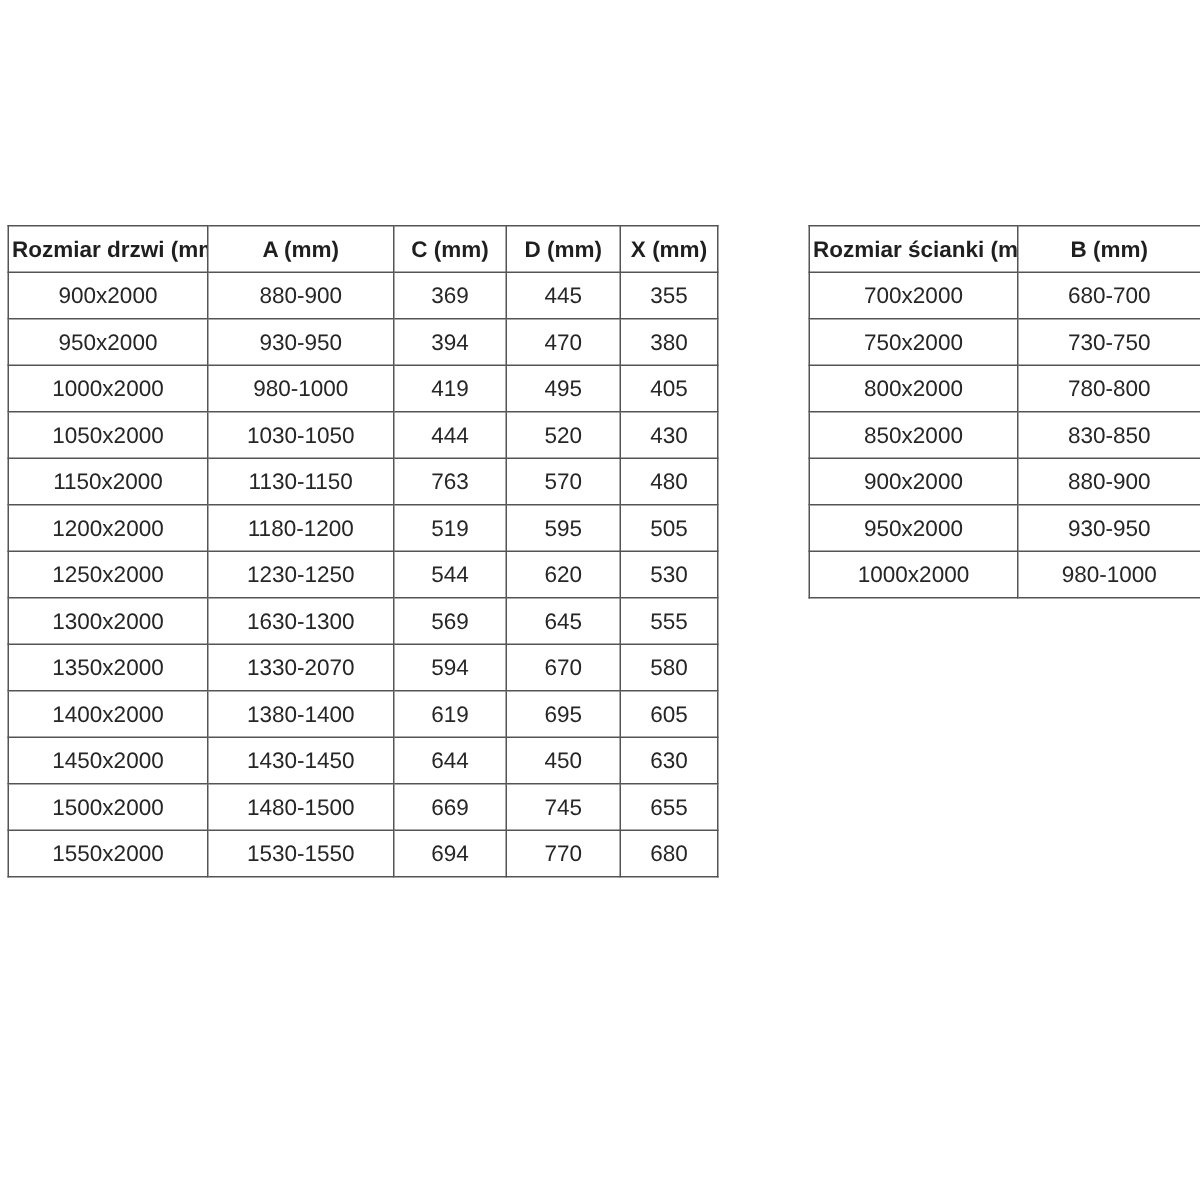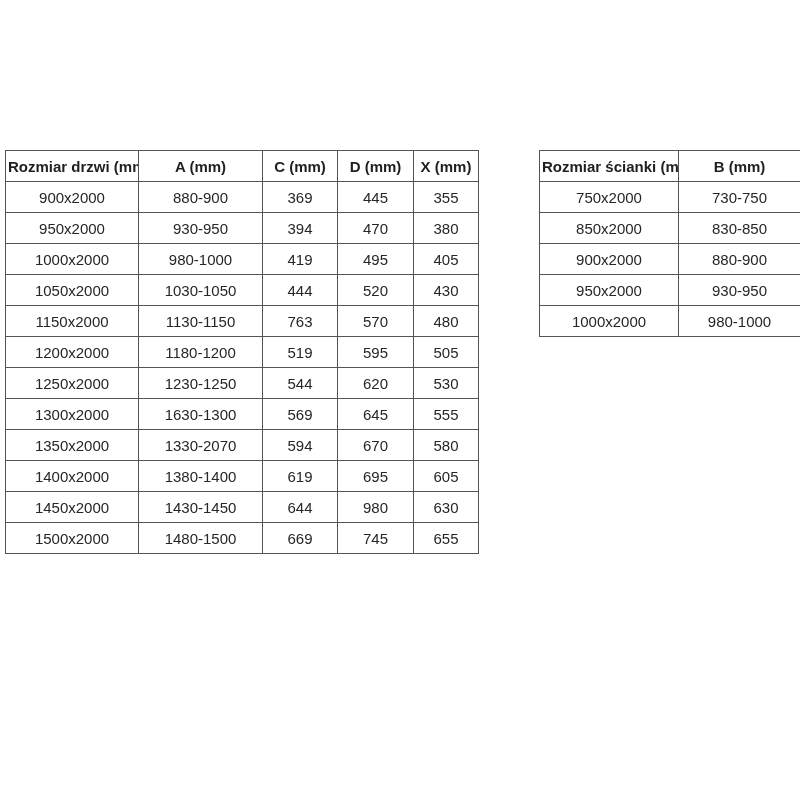--- a/index.html
+++ b/index.html
@@ -149,50 +149,65 @@
           <td>1400x2000</td>
           <td>1380-1400</td>
           <td>619</td>
           <td>695</td>
           <td>605</td>
         </tr>
         <tr>
           <td>1450x2000</td>
           <td>1430-1450</td>
           <td>644</td>
-          <td>980</td>
+          <td>450</td>
           <td>630</td>
         </tr>
         <tr>
           <td>1500x2000</td>
           <td>1480-1500</td>
           <td>669</td>
           <td>745</td>
           <td>655</td>
+        </tr>
+        <tr>
+          <td>1550x2000</td>
+          <td>1530-1550</td>
+          <td>694</td>
+          <td>770</td>
+          <td>680</td>
         </tr>
       </tbody>
   </table>
 
   <table class="spec" id="wall-table">
     <colgroup>
       <col class="c0">
         <col class="c1">
     </colgroup>
     <thead>
       <tr>
           <th>Rozmiar ścianki (mm)</th>
           <th>B (mm)</th>
         </tr>
     </thead>
     <tbody>
         <tr>
+          <td>700x2000</td>
+          <td>680-700</td>
+        </tr>
+        <tr>
           <td>750x2000</td>
           <td>730-750</td>
         </tr>
         <tr>
+          <td>800x2000</td>
+          <td>780-800</td>
+        </tr>
+        <tr>
           <td>850x2000</td>
           <td>830-850</td>
         </tr>
         <tr>
           <td>900x2000</td>
           <td>880-900</td>
         </tr>
         <tr>
           <td>950x2000</td>
           <td>930-950</td>

